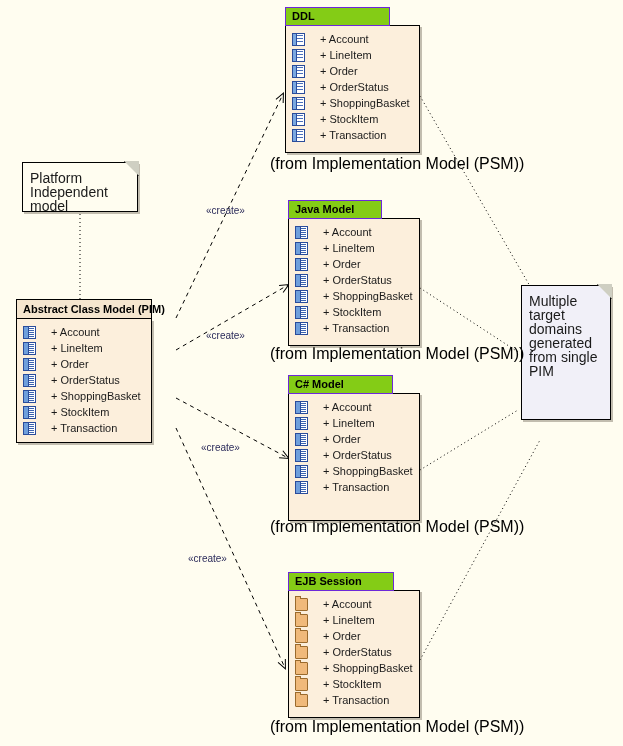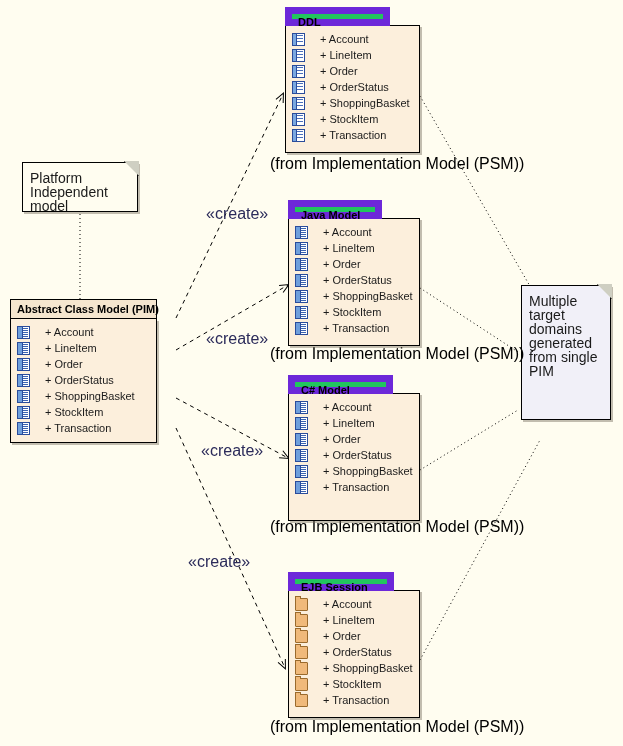--- a/index.html
+++ b/index.html
@@ -10,22 +10,22 @@
     overflow:hidden;
   }
   #canvas{position:relative;width:623px;height:746px;background:#fffdf0;}
   svg.wires{position:absolute;left:0;top:0;width:623px;height:746px;pointer-events:none;}
 
   
   .pkg{position:absolute;}
   .pkg .tab{
     position:absolute;left:0;top:0;
     height:19px;
-    background:#22c55e;
-    border:7px solid #6d28d9;
+    background:#84cc16;
+    border:1px solid #6d28d9;
     box-sizing:border-box;
     font-size:11px;font-weight:bold;color:#000;
     line-height:17px;padding-left:6px;
     white-space:nowrap;
     z-index:3;
   }
   .pkg .body{
     position:absolute;left:0;top:18px;
     background:#fcefdc;
     border:1px solid #000;
@@ -108,21 +108,21 @@
     box-sizing:border-box;
     clip-path:polygon(0 0,100% 100%,100% 0);
   }
   .note .txt{
     position:relative;font-size:14px;color:#1a1a1a;line-height:14px;
     padding:9px 8px 0 8px;white-space:pre-line;
   }
 
   
   .stereo{
-    position:absolute;font-size:16px;color:#2b2b5a;white-space:nowrap;
+    position:absolute;font-size:10px;color:#2b2b5a;white-space:nowrap;
     font-family:"Liberation Sans", sans-serif;
   }
 </style>
 </head>
 <body>
 
 <div id="canvas">
 
   <svg class="wires" viewBox="0 0 623 746">
     <defs>
@@ -151,21 +151,21 @@
     <div class="fold"></div>
     <div class="txt">Platform Independent model</div>
   </div>
 
   <div class="note lav" style="left:521px;top:285px;width:90px;height:135px;">
     <div class="shape"></div>
     <div class="fold"></div>
     <div class="txt">Multiple target domains generated from single PIM</div>
   </div>
 
-  <div class="clsbox" style="left:10px;top:299px;width:147px;">
+  <div class="clsbox" style="left:16px;top:299px;width:136px;">
     <div class="hdr">Abstract Class Model (PIM)</div>
     <div class="cont">
       <div class="row">
         <span class="ico cls"></span>
         <span class="lbl">+ Account</span>
       </div>
       <div class="row">
         <span class="ico cls"></span>
         <span class="lbl">+ LineItem</span>
       </div>

